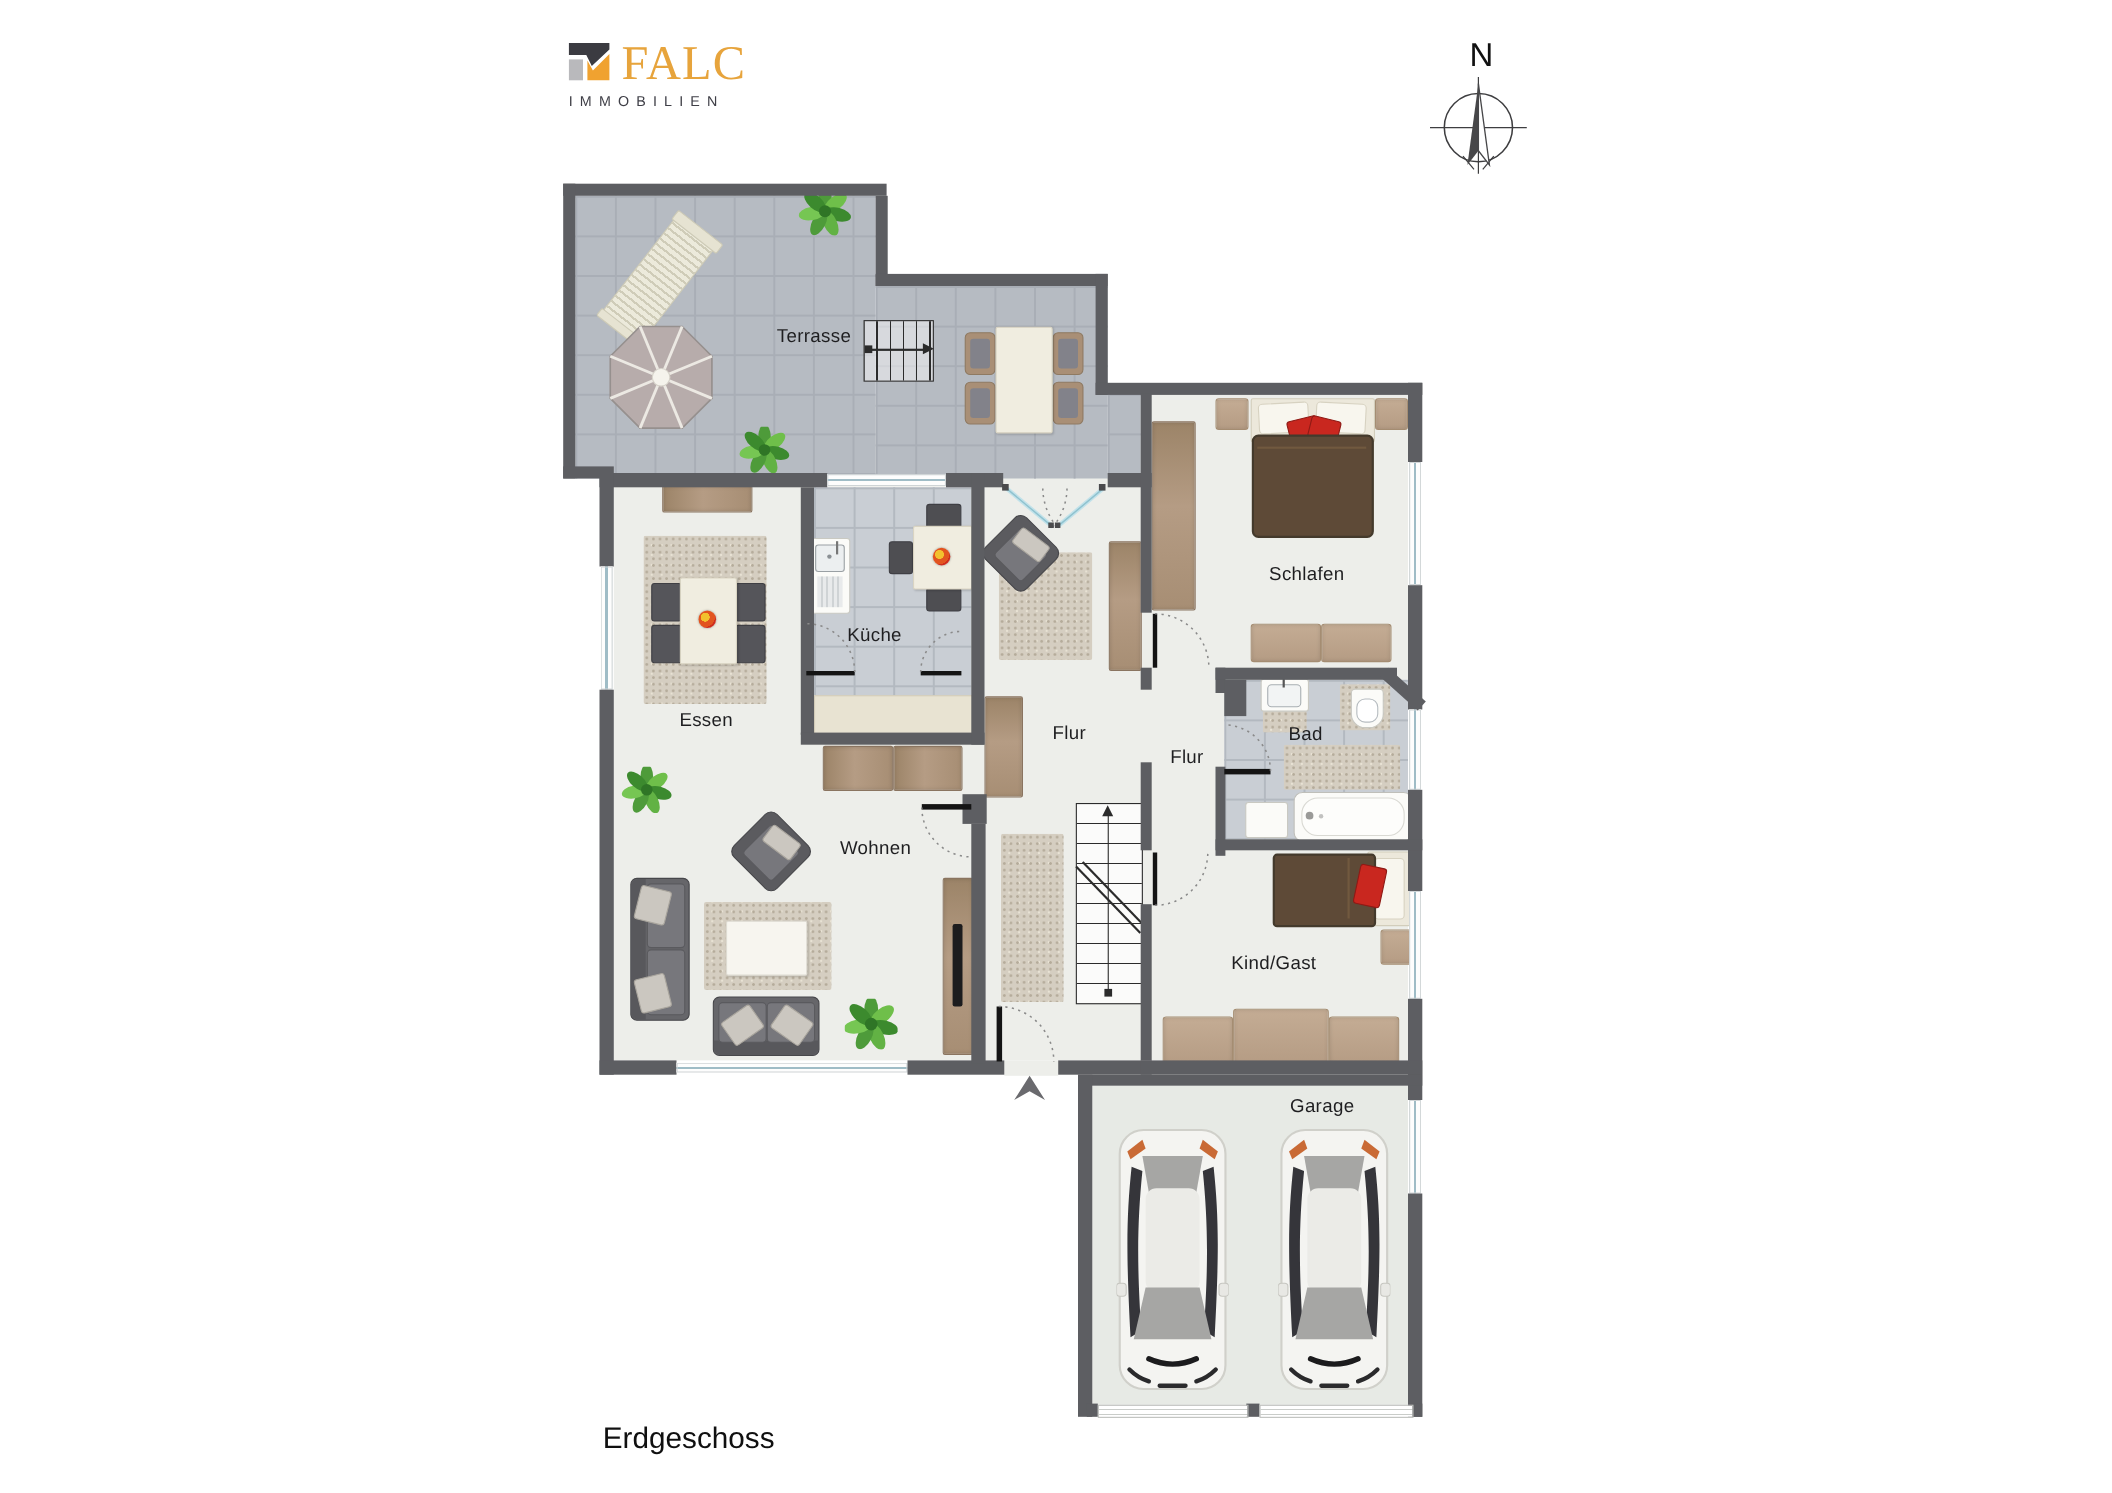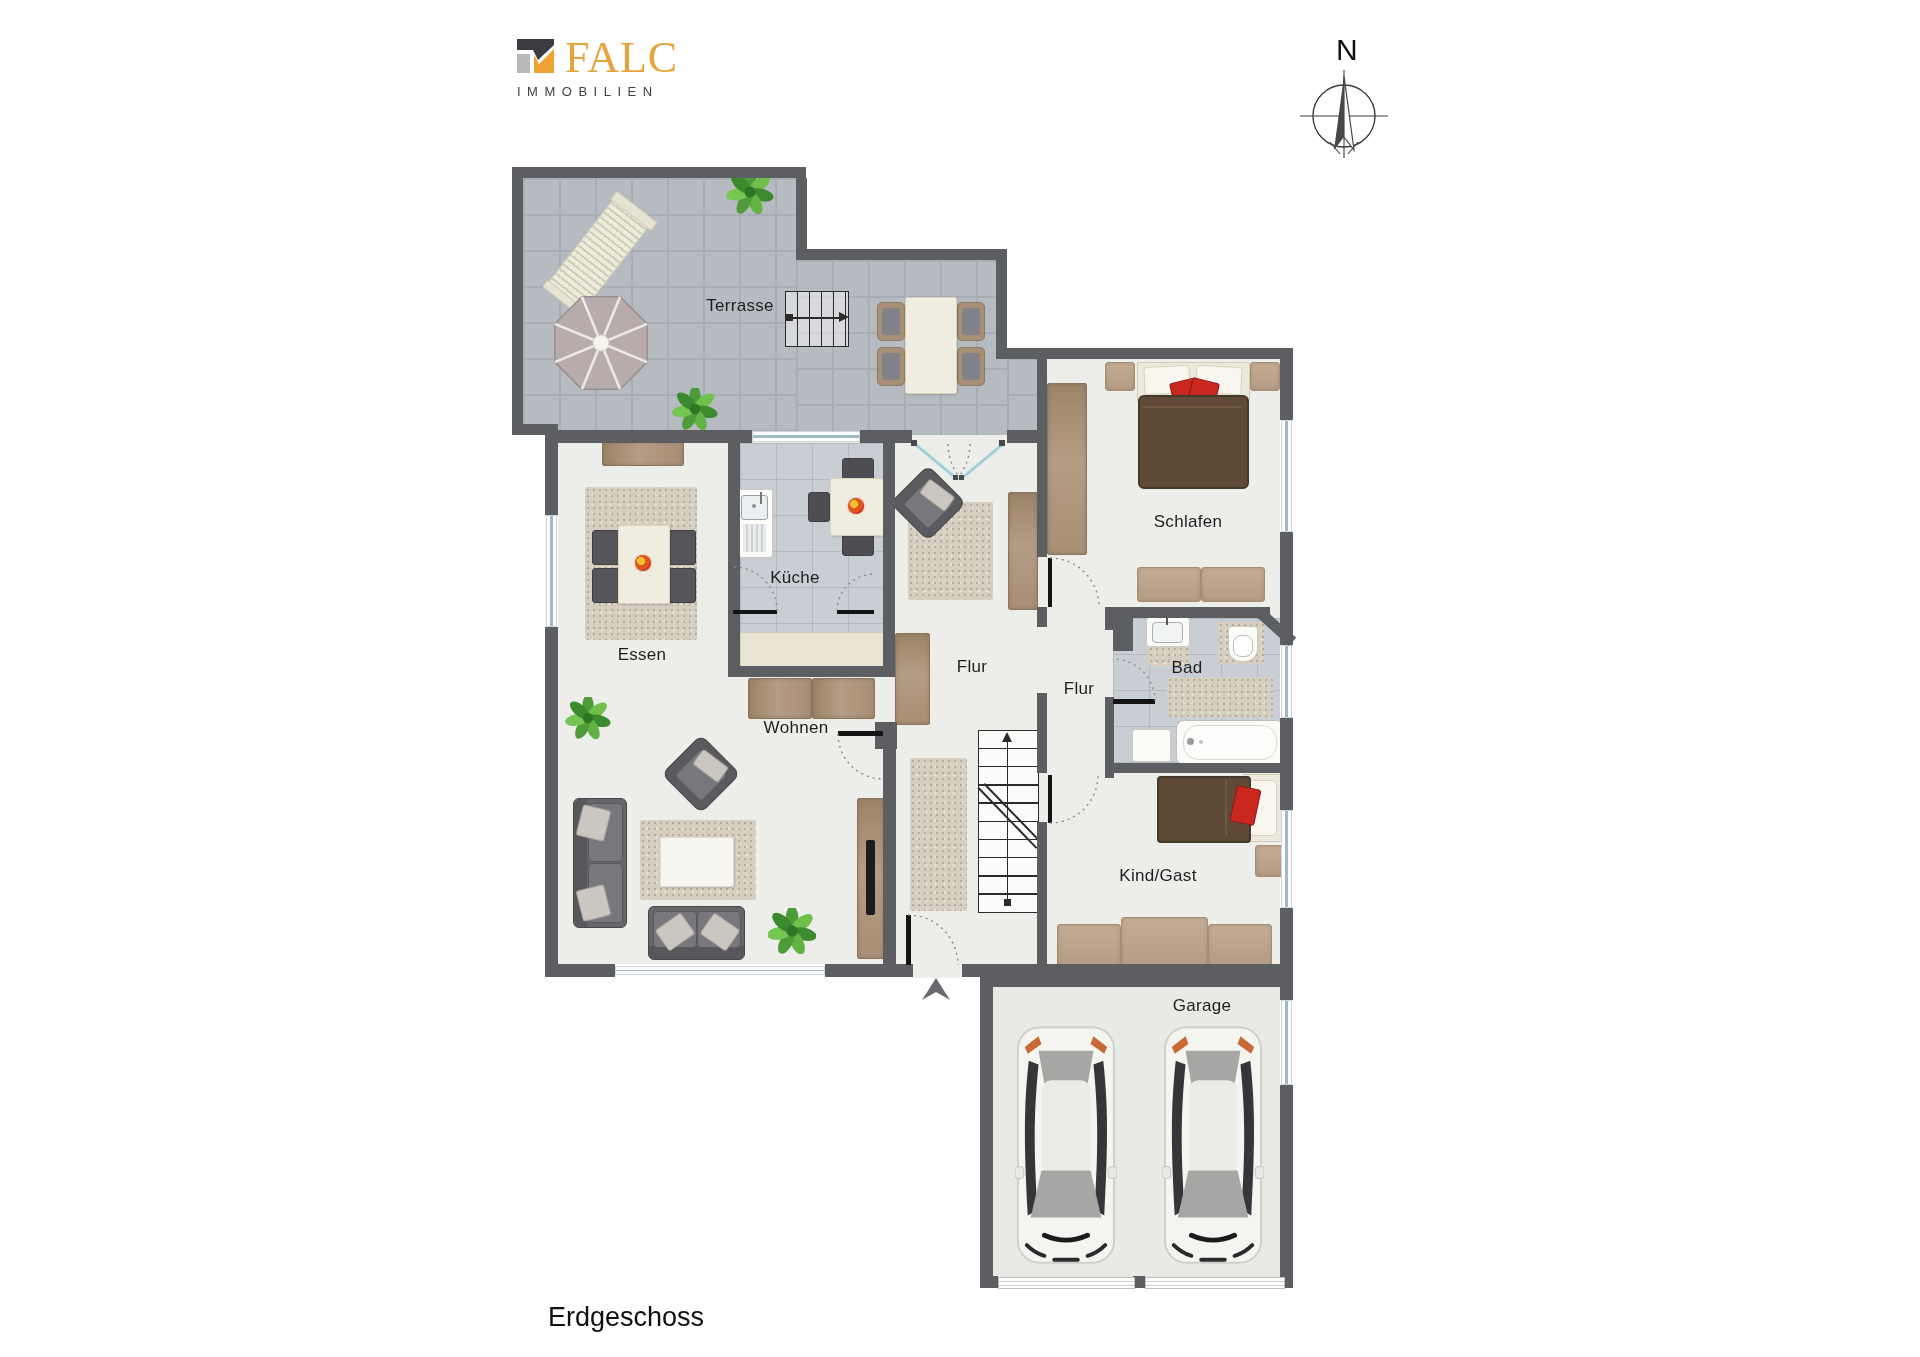--- a/index.html
+++ b/index.html
@@ -387,17 +387,17 @@
   <polygon points="922,1000 936,978 950,1000 936,992" fill="#6a6a6e"></polygon>
 </svg>
 
 <div class="rlabel" style="left:740px;top:306px;">Terrasse</div>
 <div class="rlabel" style="left:795px;top:578px;">Küche</div>
 <div class="rlabel" style="left:642px;top:655px;">Essen</div>
 <div class="rlabel" style="left:972px;top:667px;">Flur</div>
 <div class="rlabel" style="left:1079px;top:689px;">Flur</div>
 <div class="rlabel" style="left:1188px;top:522px;">Schlafen</div>
 <div class="rlabel" style="left:1187px;top:668px;">Bad</div>
-<div class="rlabel" style="left:796px;top:728px;">Wohnen</div>
+<div class="rlabel" style="left:796px;top:771px;">Wohnen</div>
 <div class="rlabel" style="left:1158px;top:876px;text-align:center;">Kind/Gast</div>
 <div class="rlabel" style="left:1202px;top:1006px;">Garage</div>
 
-<div class="floor-label" style="left:548px;top:1292px;margin-top:10px;">Erdgeschoss</div>
+<div class="floor-label" style="left:548px;top:1292px;">Erdgeschoss</div>
 
 </body></html>

